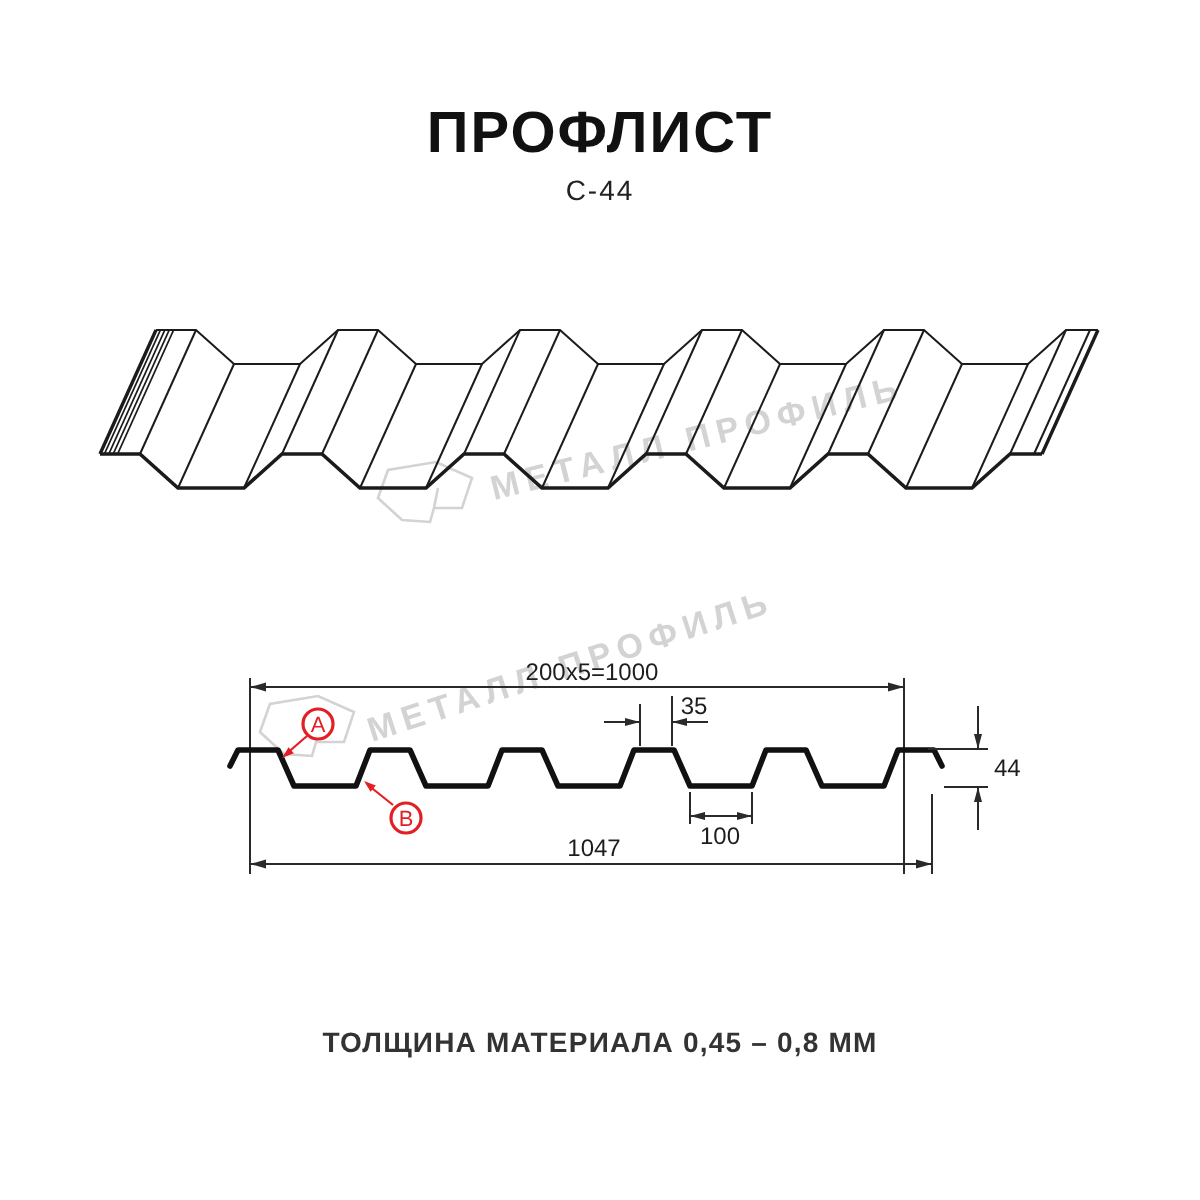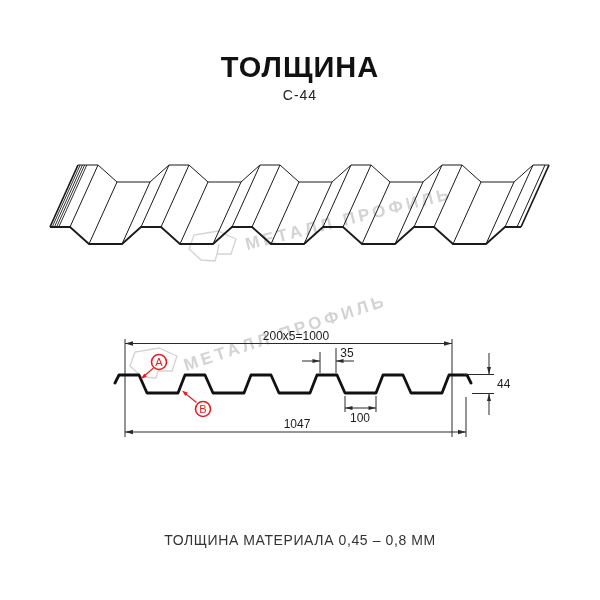--- a/index.html
+++ b/index.html
@@ -9,22 +9,22 @@
   }
   .title{
     position:absolute;top:51px;left:0;width:100%;text-align:center;
     font-size:29px;font-weight:bold;letter-spacing:1px;color:#111;
   }
   .subtitle{
     position:absolute;top:87px;left:0;width:100%;text-align:center;
     font-size:14px;font-weight:normal;letter-spacing:1px;color:#222;
   }
   .footer{
-    position:absolute;top:532px;left:0;width:100%;text-align:center;
-    font-size:14px;font-weight:normal;letter-spacing:0.6px;color:#333;
+    position:absolute;top:513px;left:0;width:100%;text-align:center;
+    font-size:14px;font-weight:bold;letter-spacing:0.6px;color:#333;
   }
   svg.canvas{position:absolute;top:0;left:0;}
   .wm-text{
     fill:var(--wm,#d3d3d3);font-size:17px;font-weight:bold;letter-spacing:3.5px;
     font-family:"Liberation Sans", sans-serif;
   }
   .wm-logo{stroke:var(--wm,#d3d3d3);fill:none;stroke-width:1.3px;}
   .iso-line{stroke:var(--line,#1b1b1b);fill:none;}
   .profile{stroke:#111;fill:none;stroke-width:2.8px;stroke-linejoin:round;stroke-linecap:round;}
   .dim{stroke:var(--dim,#2a2a2a);fill:none;stroke-width:1px;}
@@ -38,21 +38,21 @@
   .callout-letter{
     fill:var(--accent,#e31e24);font-size:11px;font-weight:normal;
     font-family:"Liberation Sans", sans-serif;text-anchor:middle;
   }
 </style>
 </head>
 <body>
 
 <div class="page" style="--accent: #e31e24; --wm: #d3d3d3; --line: #1b1b1b; --dim: #2a2a2a; --bg: #ffffff;">
 
-  <div class="title">ТОЛЩИНА</div>
+  <div class="title">ПРОФЛИСТ</div>
   <div class="subtitle">С-44</div>
 
   <svg class="canvas" width="600" height="600" viewBox="0 0 600 600">
 
     <g>
       <path class="wm-logo" transform="translate(189,231)" d="M0,18 L5,4 L29,0 L47,8 L42,23 L28,23 L26,30 L12,29 Z M28,23 L30,13"></path>
       <text class="wm-text" x="247" y="250" transform="rotate(-14 247 250)">МЕТАЛЛ ПРОФИЛЬ</text>
     </g>
 
     <g>

